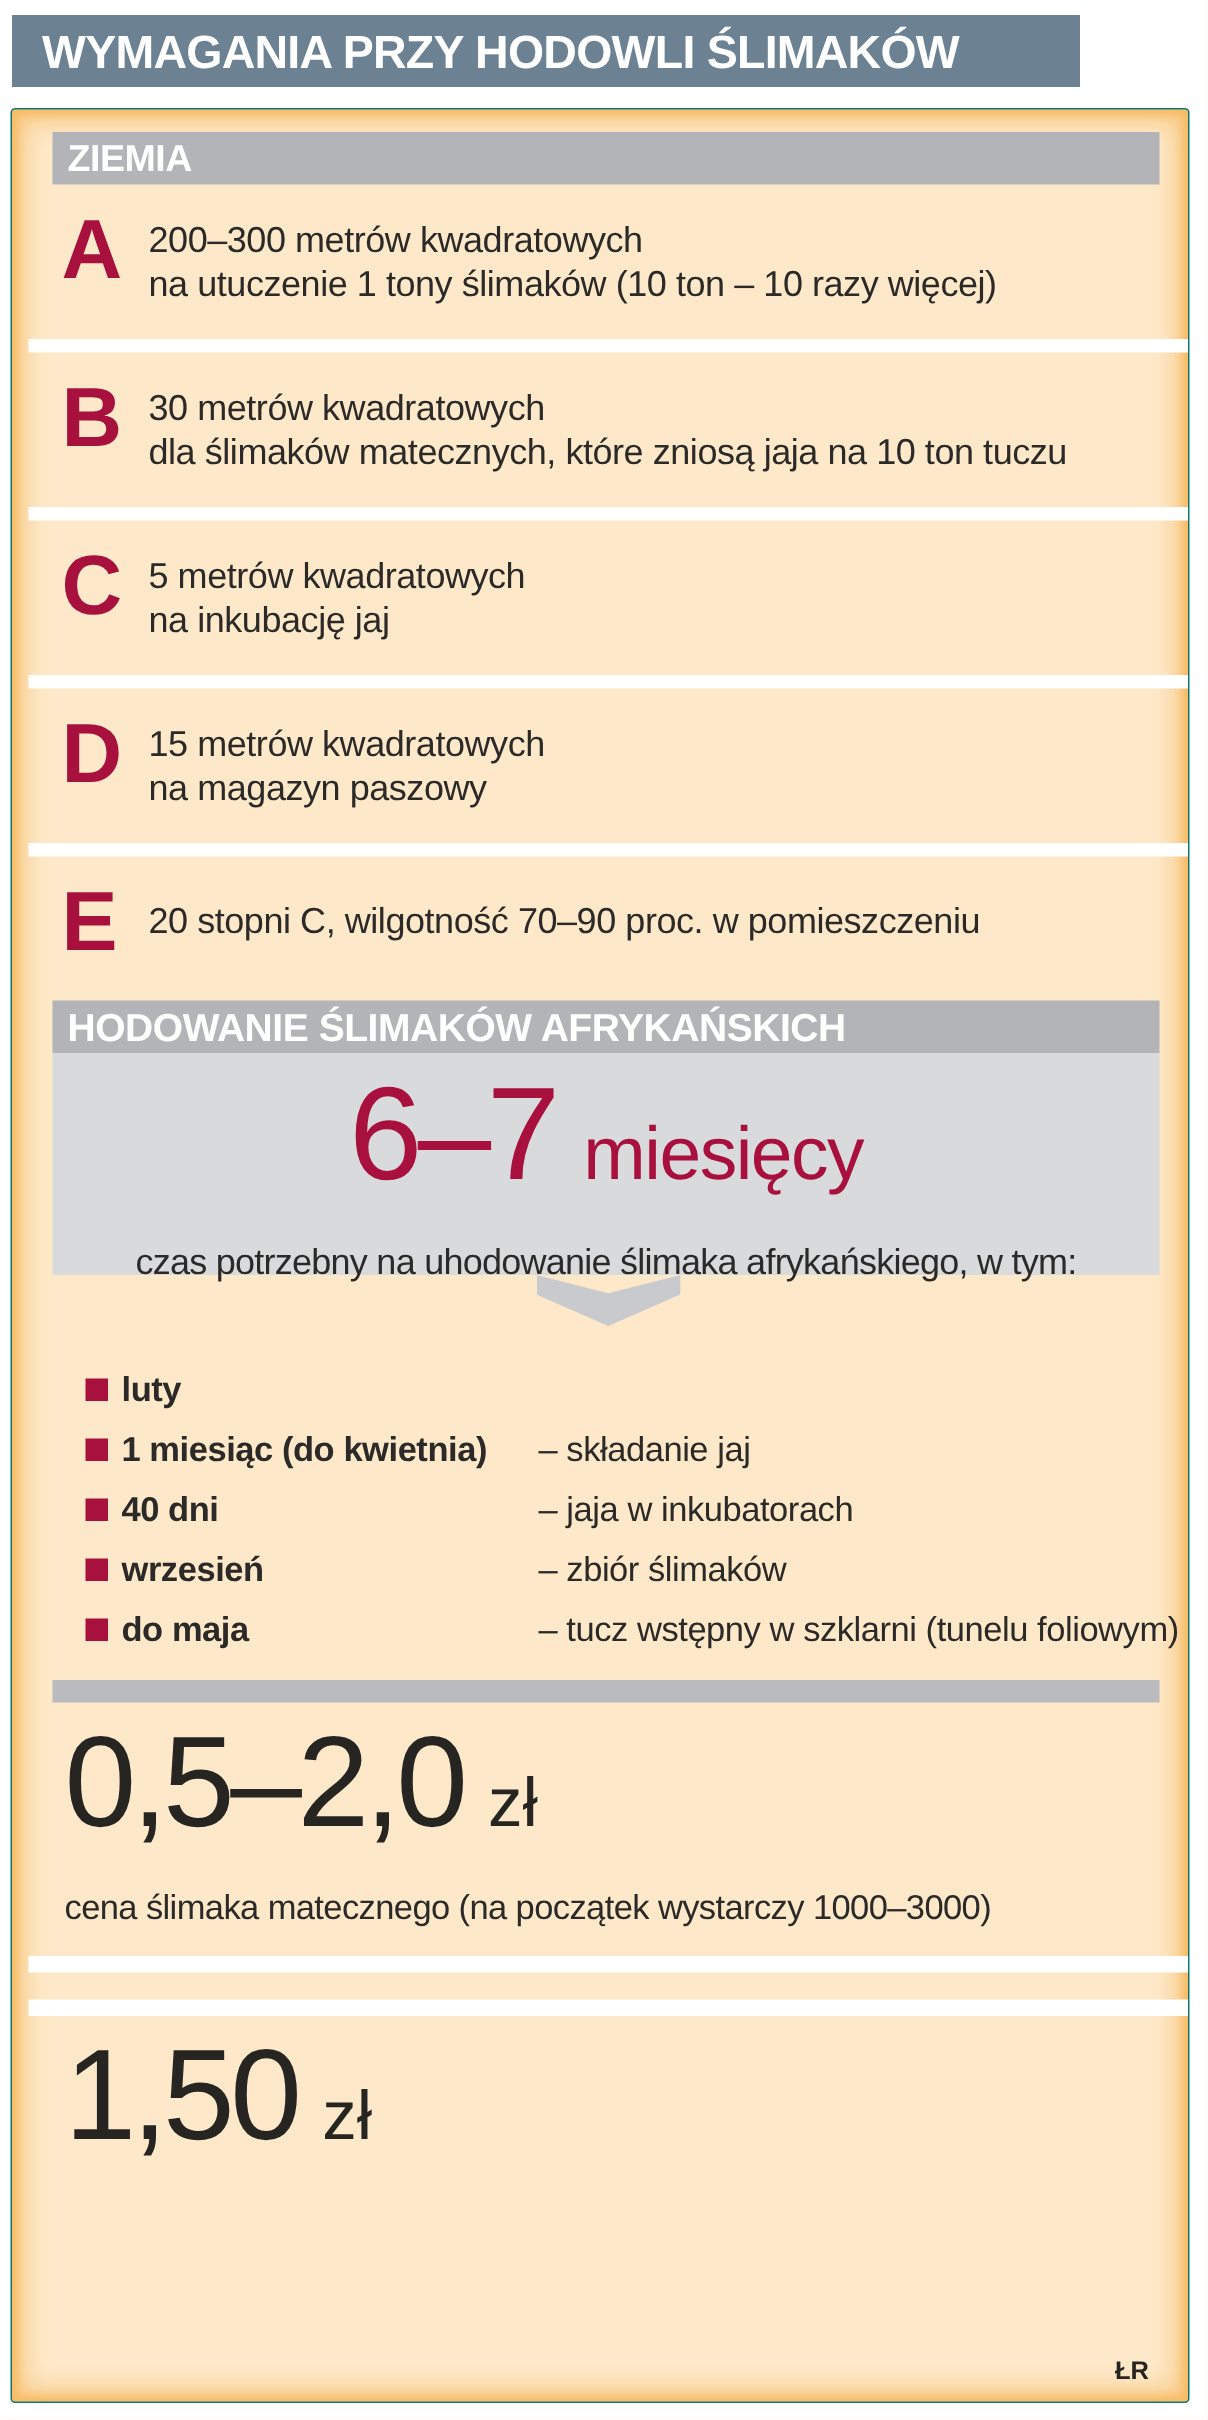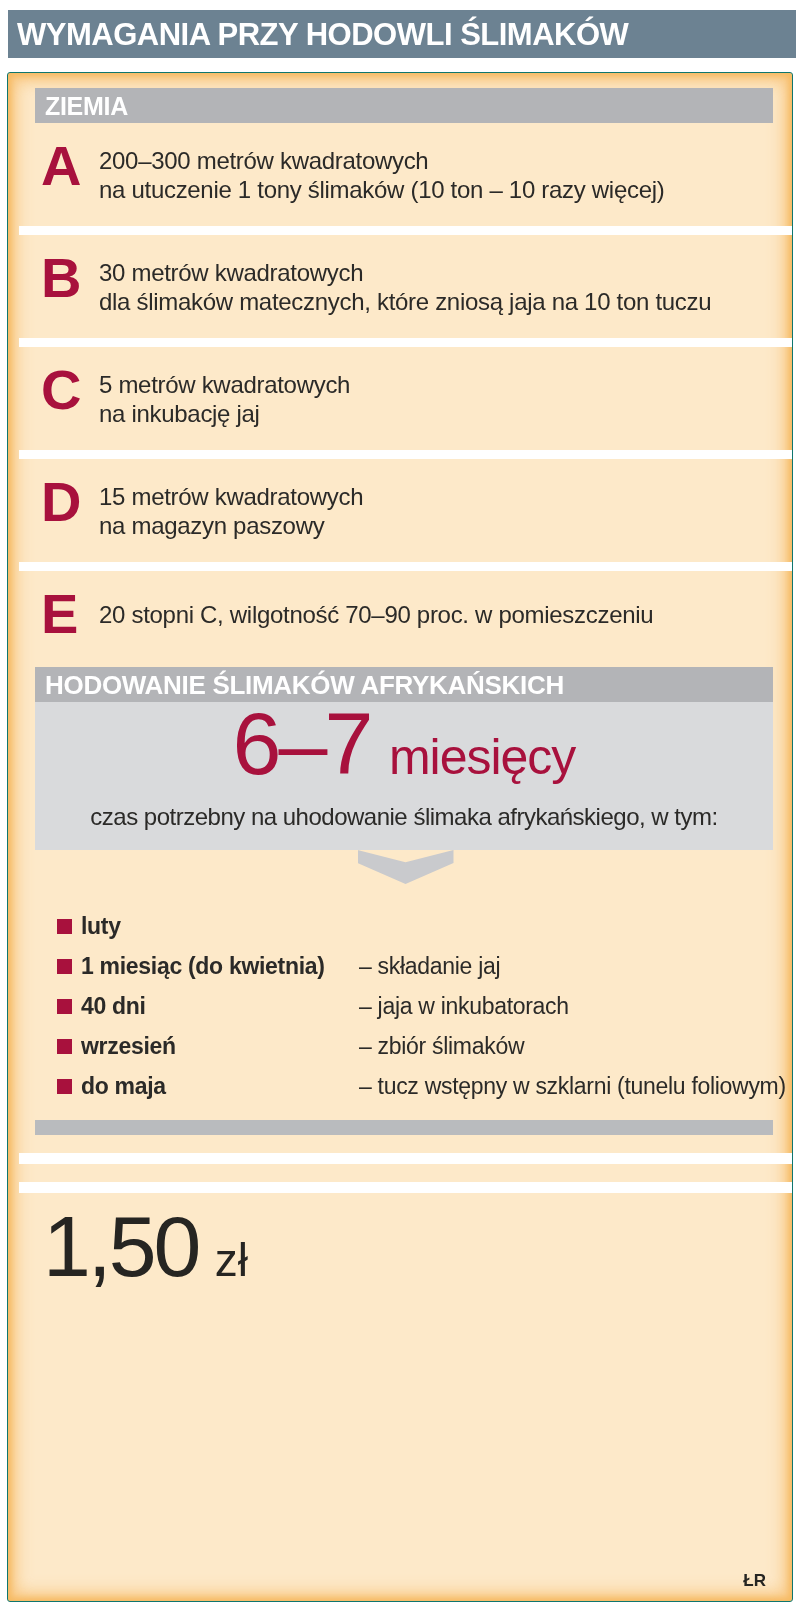--- a/index.html
+++ b/index.html
@@ -2,23 +2,23 @@
 <html><head>
 <meta charset="utf-8">
 <style>
   html,body{margin:0;padding:0;background:#ffffff;}
   body{
     width:805px;height:1613px;position:relative;
     font-family:"Liberation Sans","DejaVu Sans",sans-serif;
     color:#2b2a28;overflow:hidden;
   }
   .title-bar{
-    position:absolute;left:8px;top:10px;width:788px;height:48px;
+    position:absolute;left:8px;top:10px;width:712px;height:48px;
     background:#6c8292;color:#ffffff;font-weight:bold;font-size:31px;
-    line-height:49px;padding-left:9px;box-sizing:border-box;
+    line-height:49px;padding-left:20px;box-sizing:border-box;
     letter-spacing:-0.5px;white-space:nowrap;
   }
   .panel{
     position:absolute;left:7px;top:72px;width:786px;height:1530px;
     box-sizing:border-box;background:#fde9c9;border:1px solid #0f766e;
     box-shadow:inset 0 0 6px 3px #f6ba62, inset 0 0 16px 8px rgba(248,193,115,.85);
     border-radius:3px;overflow:hidden;padding-left:11px;
   }
   .bar{
     margin:15px 19px 0 16px;height:35px;background:#b3b4b7;color:#ffffff;
@@ -32,21 +32,21 @@
   }
   .req-text{font-size:24px;line-height:29px;padding-top:7px;letter-spacing:-0.3px;white-space:nowrap;}
   .req-row.single .req-text{padding-top:13px;}
   .req-row.single{padding-bottom:16px;}
   .row-divider{height:9px;background:#ffffff;}
   .bar.bar2{margin-top:10px;font-size:26px;}
   .duration-box{
     margin:0 19px 0 16px;height:148px;background:#d9dadc;
     text-align:center;box-sizing:border-box;padding-top:10px;
   }
-  .duration-line{line-height:64px;white-space:nowrap;text-align:center;}
+  .duration-line{line-height:88px;white-space:nowrap;text-align:center;}
   .duration-value{color:#a8113d;font-size:88px;letter-spacing:-3px;}
   .duration-unit{color:#a8113d;font-size:50px;margin-left:14px;letter-spacing:-1px;}
   .duration-caption{font-size:24px;line-height:28px;margin-top:2px;letter-spacing:-0.5px;white-space:nowrap;}
   .arrow-down{
     width:96px;height:34px;margin:0 auto;background:#c9cacd;
     clip-path:polygon(0 0,50% 36%,100% 0,100% 38%,50% 100%,0 38%);
   }
   .timeline{margin:22px 0 0 38px;}
   .tl-row{display:flex;align-items:center;height:40px;white-space:nowrap;}
   .tl-bullet{width:15px;height:15px;flex:0 0 15px;background:#a8113d;margin-right:9px;}
@@ -150,20 +150,27 @@
     </div>
     <div class="tl-row">
       <span class="tl-bullet"></span>
       <span class="tl-label">do maja</span>
       <span class="tl-desc">– tucz wstępny w szklarni (tunelu foliowym)</span>
     </div>
   </div>
 
   <div class="gray-divider"></div>
 
+  <div class="price">
+    <div class="price-line">
+      <span class="price-value">0,5–2,0</span>
+      <span class="price-unit">zł</span>
+    </div>
+    <div class="price-caption">cena ślimaka matecznego (na początek wystarczy 1000–3000)</div>
+  </div>
   <div class="spacer-divider"></div>
 
   <div class="spacer-divider"></div>
 
   <div class="price">
     <div class="price-line">
       <span class="price-value">1,50</span>
       <span class="price-unit">zł</span>
     </div>
 

